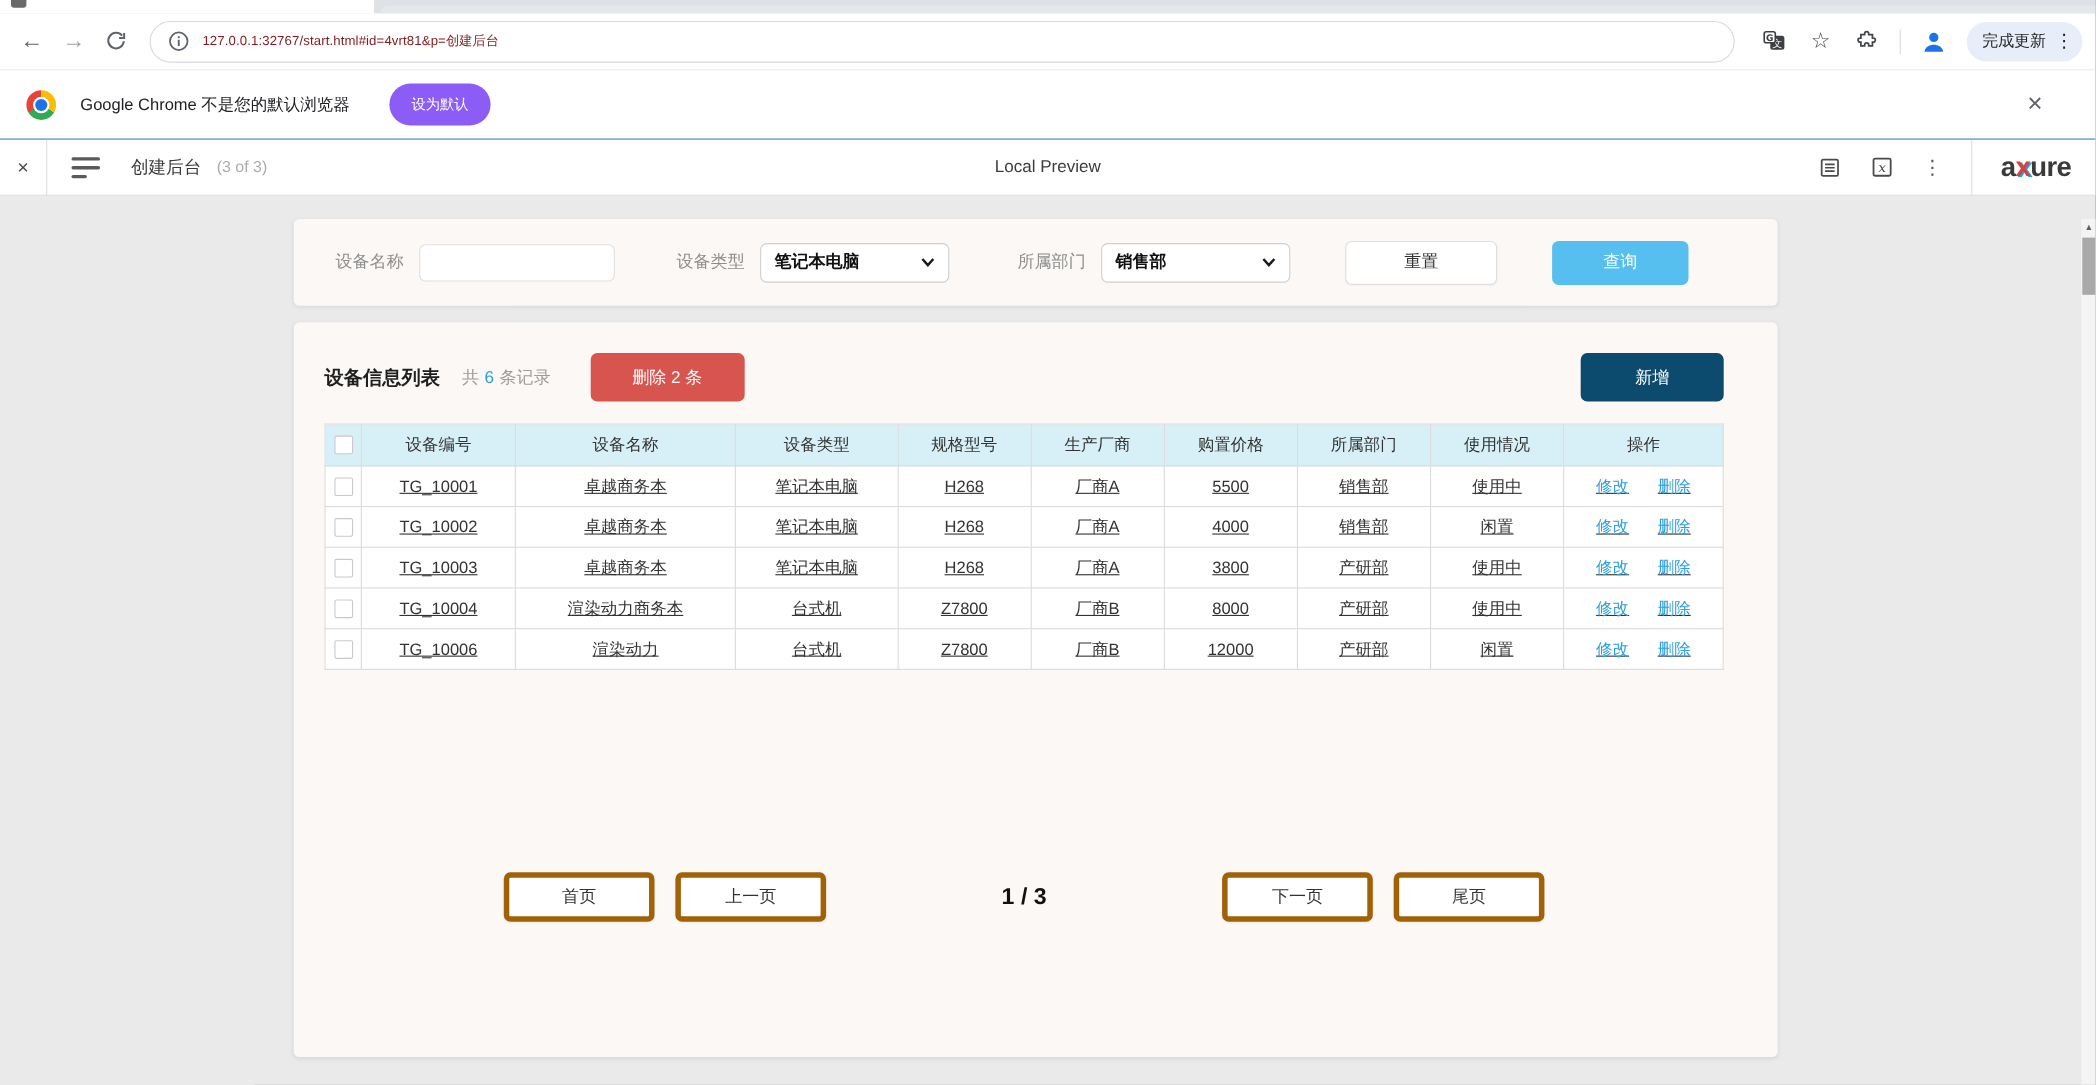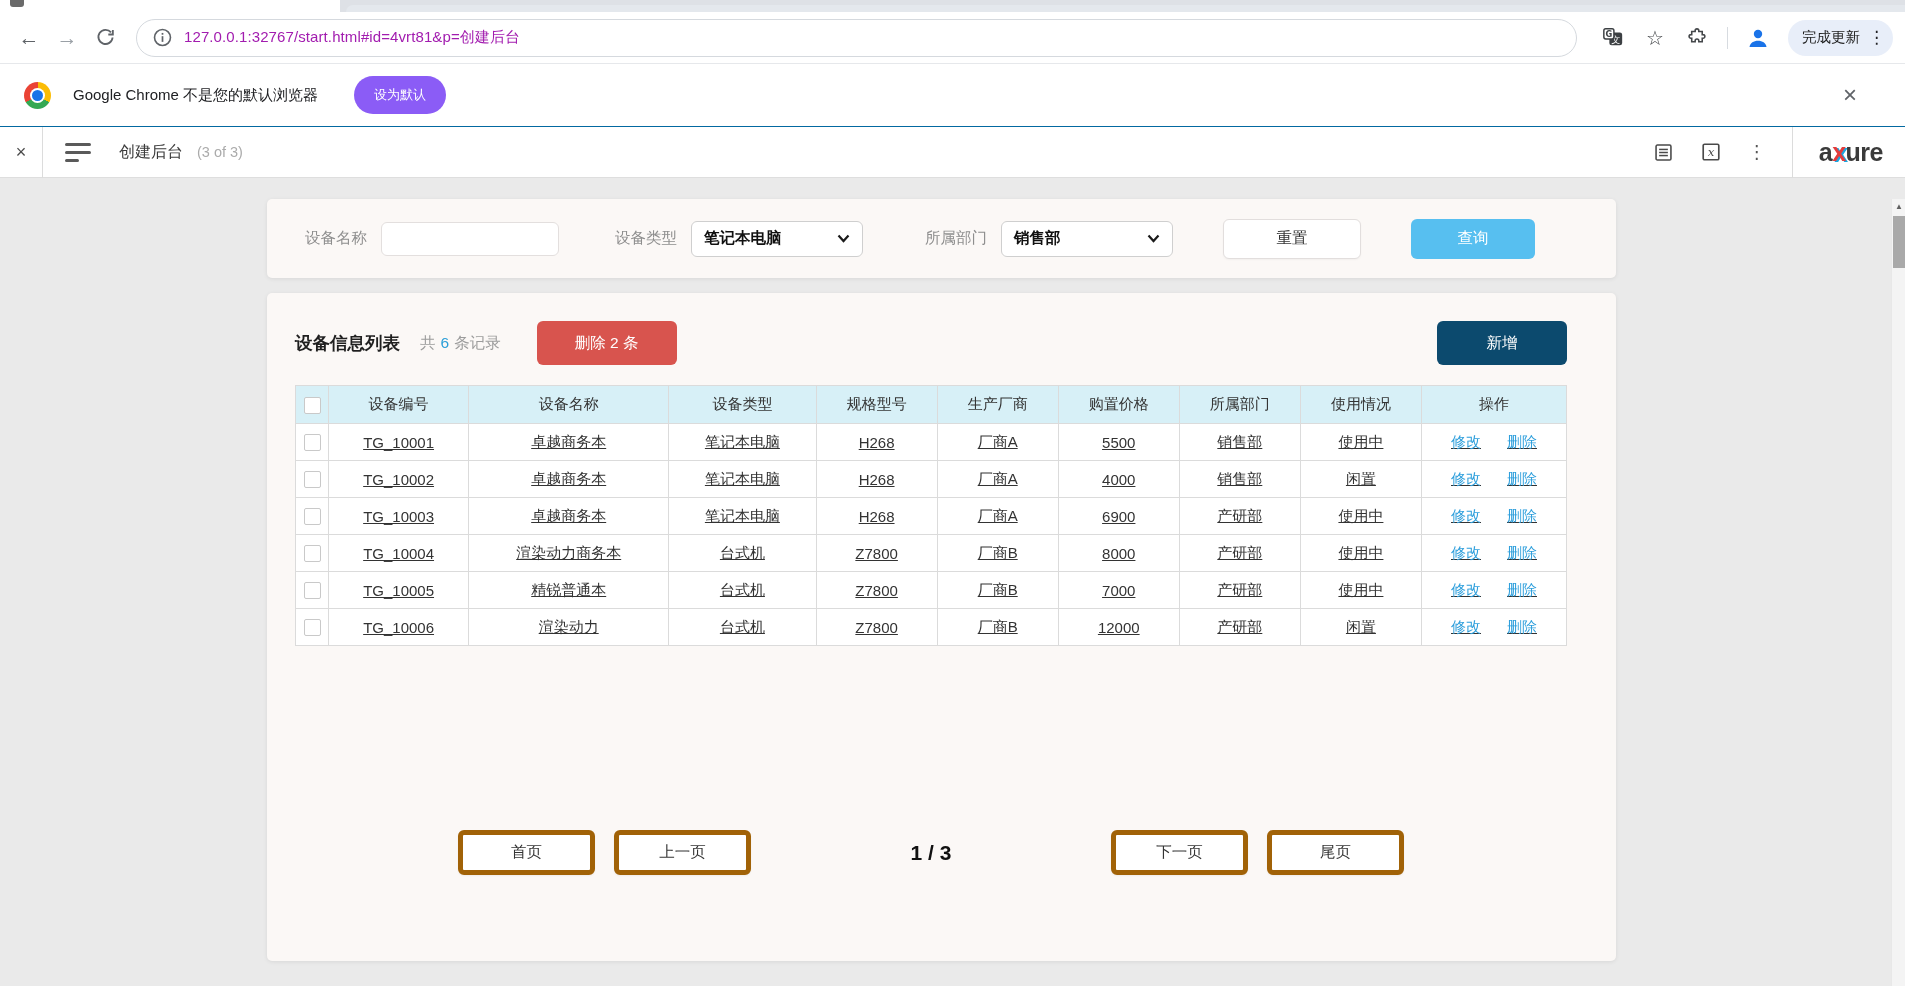--- a/index.html
+++ b/index.html
@@ -12,21 +12,21 @@
   
   .tabstrip { height:12px; background:#DEE1E6; position:relative; }
   .tabstrip .active-tab { position:absolute; left:0; top:0; width:340px; height:12px; background:#fff; }
   .tabstrip .tab-fav { position:absolute; left:10px; top:0; width:14px; height:7px; background:#6a6a6a; border-radius:0 0 3px 3px; }
   .tabstrip .newtab-zone { position:absolute; left:346px; right:0; top:5px; bottom:0; background:#E4E8ED; border-radius:10px 0 0 0; }
   
   .toolbar { height:52px; background:#fff; display:flex; align-items:center; border-bottom:1px solid #E6E8EB; padding:0 12px 0 10px; }
   .tb-btn { width:38px; height:38px; display:flex; align-items:center; justify-content:center; border-radius:50%; font-size:21px; color:#5F6368; flex:0 0 auto; }
   .tb-btn.fwd { color:#9AA0A6; }
   .omnibox { flex:1 1 auto; height:38px; margin:0 18px 0 12px; background:#fff; border:1.5px solid #D5D9DE; border-radius:19px; display:flex; align-items:center; padding:0 16px; }
-  .omnibox .url { margin-left:12px; font-size:15px; color:#a21caf; letter-spacing:.1px; }
+  .omnibox .url { margin-left:12px; font-size:12px; color:#7f1d1d; letter-spacing:.1px; }
   .tb-right { display:flex; align-items:center; gap:6px; flex:0 0 auto; }
   .tb-icon { width:36px; height:36px; display:flex; align-items:center; justify-content:center; color:#44474A; font-size:20px; }
   .tb-sep { width:1px; height:22px; background:#D7DBE0; margin:0 6px; }
   .update-chip { height:36px; background:#E8EEF9; border-radius:18px; display:flex; align-items:center; padding:0 8px 0 14px; margin-left:6px; }
   .update-chip .chip-label { font-size:14.5px; color:#1f1f1f; }
   .update-chip .dots { margin-left:8px; color:#202124; font-size:17px; letter-spacing:0; }
   
   .notifbar { height:63px; background:#fff; border-bottom:1px solid #0369a1; display:flex; align-items:center; padding:0 24px; }
   .chrome-logo { width:27px; height:27px; border-radius:50%;
     background:conic-gradient(from 240deg,#EA4335 0 120deg,#FBBC05 120deg 240deg,#34A853 240deg 360deg);
@@ -160,20 +160,21 @@
   <div class="axbar">
     <div class="ax-close">×</div>
     <div class="ax-vsep"></div>
     <div class="ax-burger">
         <span class="b1"></span>
         <span class="b2"></span>
         <span class="b3"></span>
       </div>
     <span class="ax-title">创建后台</span>
     <span class="ax-count">(3 of 3)</span>
+    <div class="ax-center">Local Preview</div>
     <div class="ax-right">
       <span>
         <svg width="21" height="21" viewBox="0 0 24 24">
             <rect x="3.5" y="3.5" width="17" height="17" rx="1.5" fill="none" stroke="#4a4a4a" stroke-width="1.8"></rect>
             <line x1="7" y1="8.5" x2="17" y2="8.5" stroke="#4a4a4a" stroke-width="1.7"></line>
             <line x1="7" y1="12" x2="17" y2="12" stroke="#4a4a4a" stroke-width="1.7"></line>
             <line x1="7" y1="15.5" x2="17" y2="15.5" stroke="#4a4a4a" stroke-width="1.7"></line>
           </svg>
       </span>
       <span>
@@ -267,51 +268,39 @@
             <td>闲置</td>
             <td><a class="link" href="#">修改</a><a class="link" href="#">删除</a></td>
           </tr>
           <tr>
             <td><span class="checkbox"></span></td>
             <td>TG_10003</td>
             <td>卓越商务本</td>
             <td>笔记本电脑</td>
             <td>H268</td>
             <td>厂商A</td>
-            <td>6900</td>
+            <td>3800</td>
             <td>产研部</td>
             <td>使用中</td>
             <td><a class="link" href="#">修改</a><a class="link" href="#">删除</a></td>
           </tr>
           <tr>
             <td><span class="checkbox"></span></td>
             <td>TG_10004</td>
             <td>渲染动力商务本</td>
             <td>台式机</td>
             <td>Z7800</td>
             <td>厂商B</td>
             <td>8000</td>
             <td>产研部</td>
             <td>使用中</td>
             <td><a class="link" href="#">修改</a><a class="link" href="#">删除</a></td>
           </tr>
           <tr>
             <td><span class="checkbox"></span></td>
-            <td>TG_10005</td>
-            <td>精锐普通本</td>
-            <td>台式机</td>
-            <td>Z7800</td>
-            <td>厂商B</td>
-            <td>7000</td>
-            <td>产研部</td>
-            <td>使用中</td>
-            <td><a class="link" href="#">修改</a><a class="link" href="#">删除</a></td>
-          </tr>
-          <tr>
-            <td><span class="checkbox"></span></td>
             <td>TG_10006</td>
             <td>渲染动力</td>
             <td>台式机</td>
             <td>Z7800</td>
             <td>厂商B</td>
             <td>12000</td>
             <td>产研部</td>
             <td>闲置</td>
             <td><a class="link" href="#">修改</a><a class="link" href="#">删除</a></td>
           </tr>

